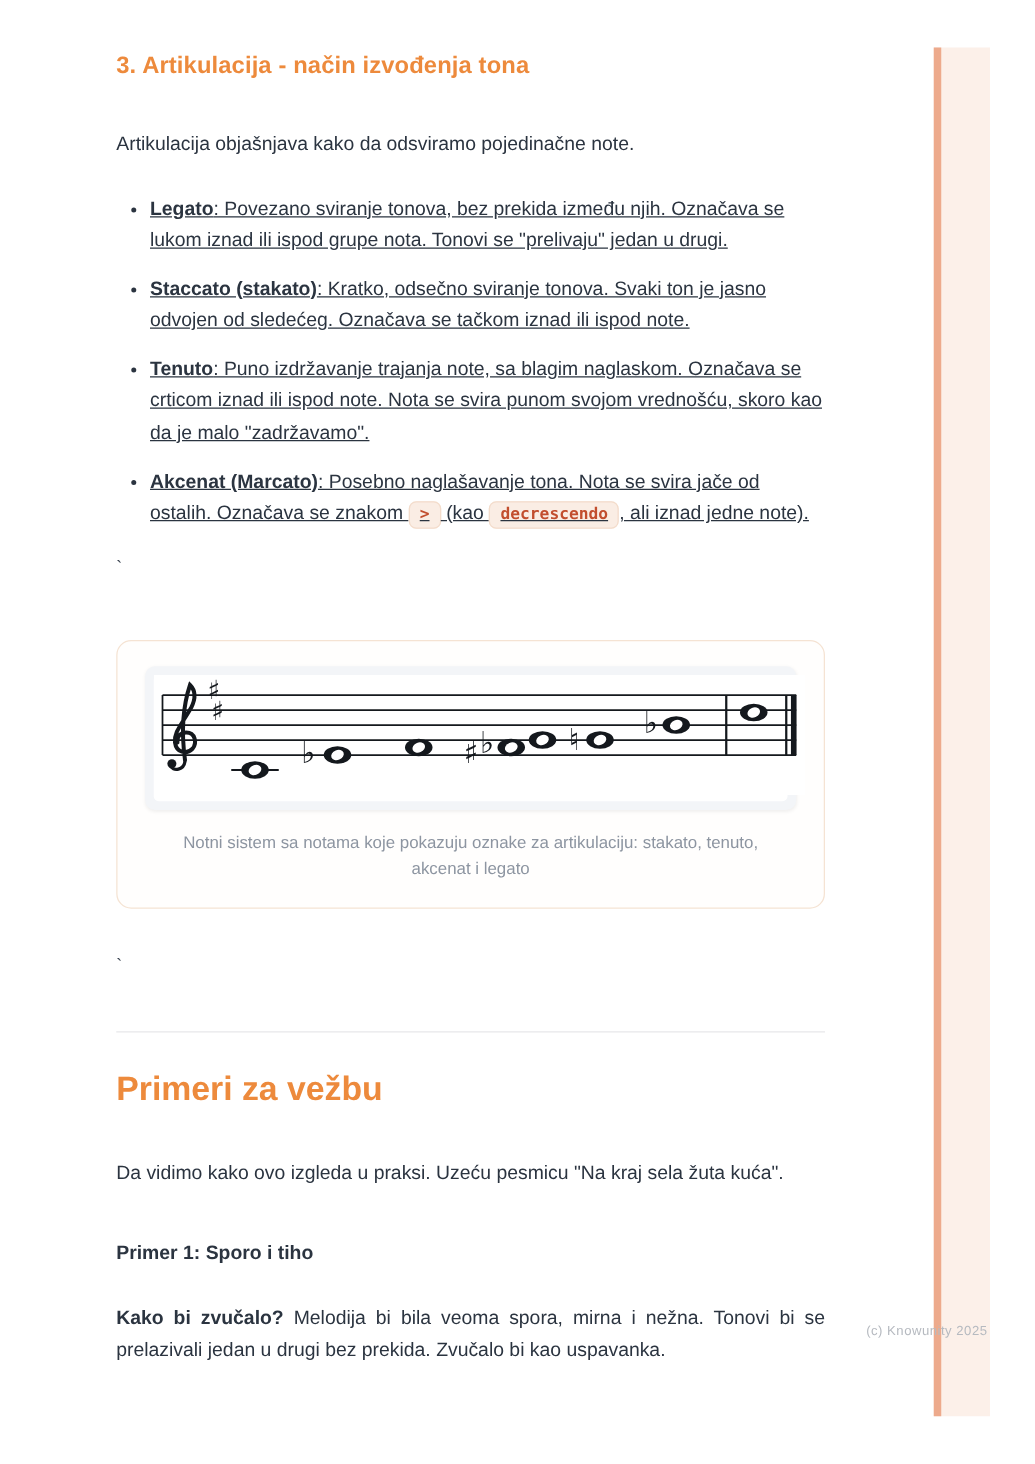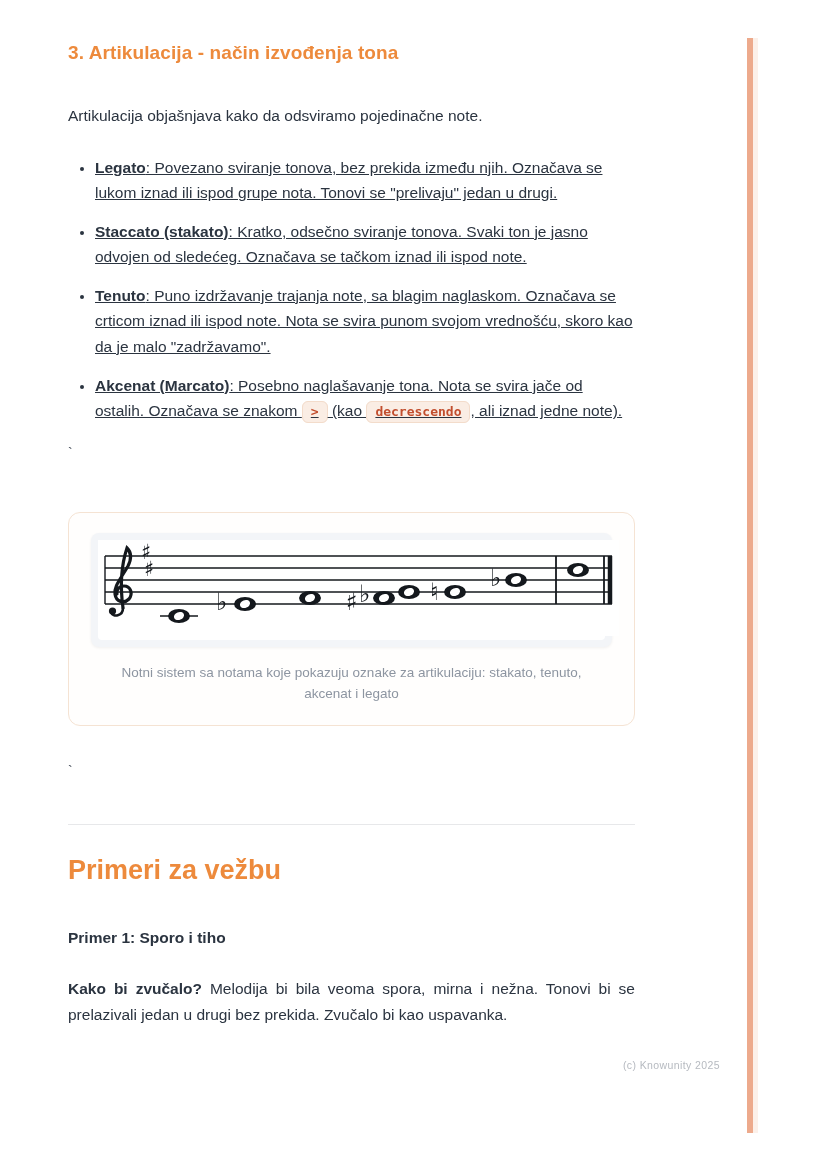--- a/index.html
+++ b/index.html
@@ -1,24 +1,25 @@
 <!DOCTYPE html>
 <html><head>
 <meta charset="utf-8">
 <style>
   * { margin: 0; padding: 0; box-sizing: border-box; }
   html, body { background: #ffffff; }
   .page {
     position: relative;
-    width: 758px;
+    width: 828px;
     height: 1171px;
     background: #ffffff;
     font-family: "Liberation Sans", sans-serif;
     color: #2b3440;
     overflow: hidden;
+    padding-left: 25px;
   }
   .edge-stripe {
     position: absolute;
     left: 747px;
     top: 38px;
     width: 45px;
     height: 1095px;
     background: #fcf0e9;
     border-left: 6px solid #edaa8c;
     z-index: 1;
@@ -225,20 +226,21 @@
       </div>
       <div class="figure-caption">Notni sistem sa notama koje pokazuju oznake za artikulaciju: stakato, tenuto, akcenat i legato</div>
     </div>
 
     <p class="tick tick2">`</p>
 
     <hr class="rule">
 
     <h2 class="big-heading">Primeri za vežbu</h2>
 
+    <p class="body-text">Da vidimo kako ovo izgleda u praksi. Uzeću pesmicu "Na kraj sela žuta kuća".</p>
 
     <p class="body-text bold">Primer 1: Sporo i tiho</p>
 
 
     <p class="body-text justified" style="margin-top:26px;">
       <span class="bold">Kako bi zvučalo?</span><span> Melodija bi bila veoma spora, mirna i nežna. Tonovi bi se prelazivali jedan u drugi bez prekida. Zvučalo bi kao uspavanka.</span>
     </p>
 
   </div>
 

